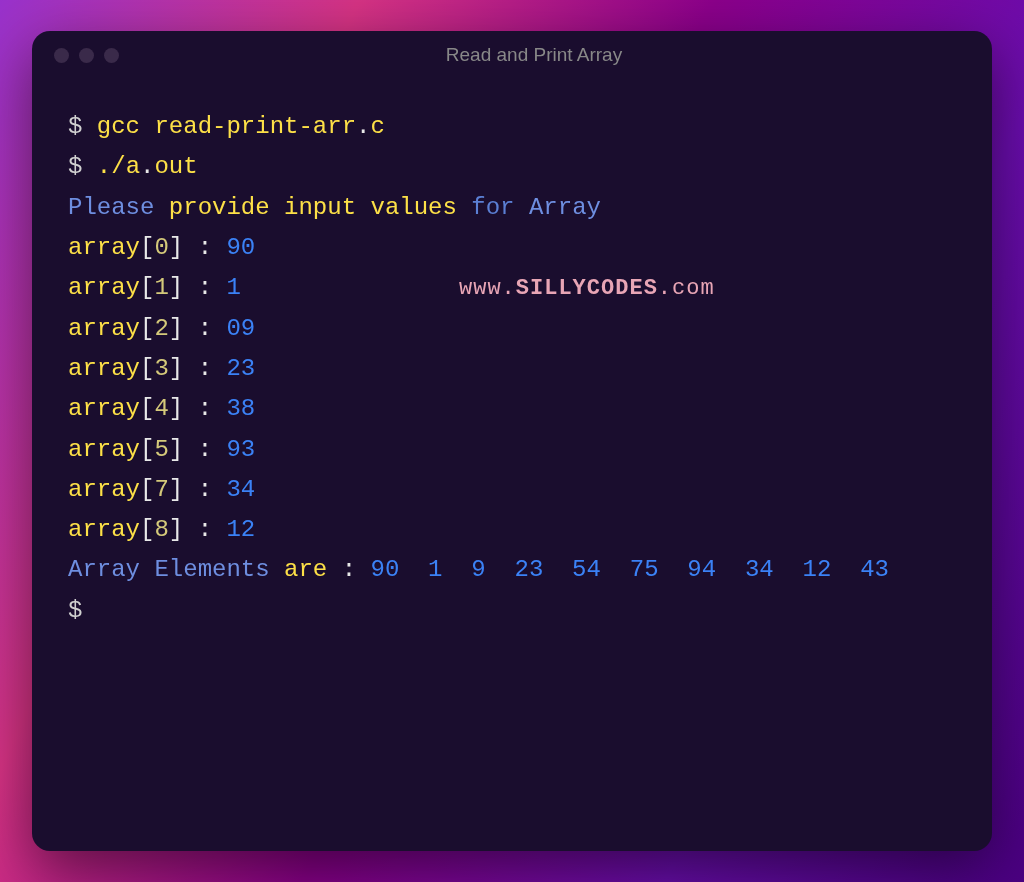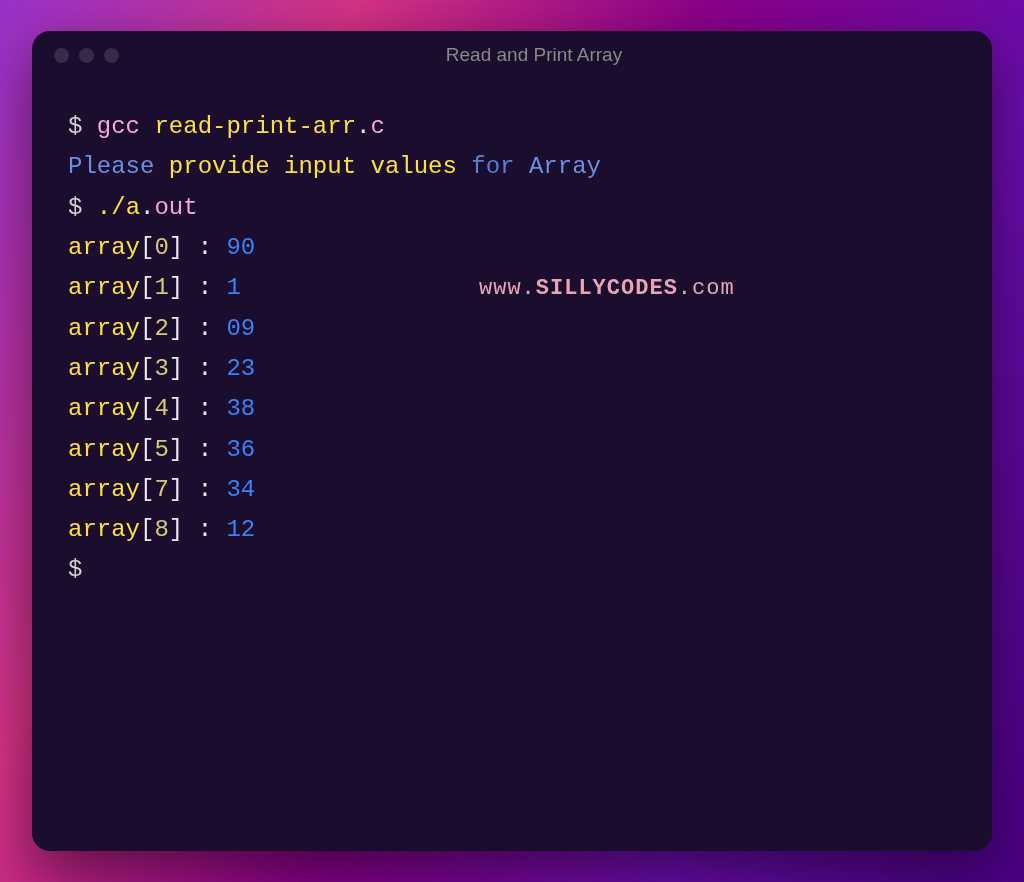--- a/index.html
+++ b/index.html
@@ -60,35 +60,34 @@
       flex: 1;
       padding: 28px 36px;
       font-size: 24px;
       line-height: 1.68;
       position: relative;
     }
     .line {
       white-space: pre;
     }
     .c-prompt { color: #d0d0d0; }
-    .c-teal { color: #f9a8d4; }
+    .c-teal { color: #fde047; }
     .c-pink { color: #fde047; }
     .c-white { color: #e8e8e8; }
     .c-blue { color: #5b7fd4; }
     .c-bluelight { color: #6e8ee0; }
     .c-yellow { color: #d4c97a; }
     .c-values { color: #3b82f6; }
     .watermark {
       position: absolute;
       left: 427px;
       top: 192px;
       color: #e8a5b5;
       font-size: 22px;
       letter-spacing: 1px;
-      margin-left: 20px;
     }
     .watermark .bold {
       font-weight: bold;
     }
   </style>
 </head>
 <body>
 
 <div class="terminal-window">
   <div class="title-bar">
@@ -96,34 +95,35 @@
       <div class="traffic-light"></div>
       <div class="traffic-light"></div>
       <div class="traffic-light"></div>
     </div>
     <div class="window-title">Read and Print Array</div>
   </div>
   <div class="terminal-body">
 
     <div class="line"><span class="c-prompt">$</span> <span class="c-teal">gcc</span> <span class="c-pink">read-print-arr</span><span class="c-white">.</span><span class="c-teal">c</span></div>
 
+    <div class="line"><span class="c-prompt">$</span> <span class="c-pink">./</span><span class="c-pink">a</span><span class="c-white">.</span><span class="c-teal">out</span></div>
+
     <div class="line"><span class="c-bluelight">Please</span> <span class="c-pink">provide</span> <span class="c-pink">input</span> <span class="c-pink">values</span> <span class="c-blue">for</span> <span class="c-bluelight">Array</span></div>
-
-    <div class="line"><span class="c-prompt">$</span> <span class="c-pink">./</span><span class="c-pink">a</span><span class="c-white">.</span><span class="c-teal">out</span></div>
 
     <div id="array-entries">
         <div class="line"><span class="c-pink">array</span><span class="c-white">[</span><span class="c-yellow">0</span><span class="c-white">]</span> <span class="c-white">:</span> <span class="c-values">90</span></div>
         <div class="line"><span class="c-pink">array</span><span class="c-white">[</span><span class="c-yellow">1</span><span class="c-white">]</span> <span class="c-white">:</span> <span class="c-values">1</span></div>
         <div class="line"><span class="c-pink">array</span><span class="c-white">[</span><span class="c-yellow">2</span><span class="c-white">]</span> <span class="c-white">:</span> <span class="c-values">09</span></div>
         <div class="line"><span class="c-pink">array</span><span class="c-white">[</span><span class="c-yellow">3</span><span class="c-white">]</span> <span class="c-white">:</span> <span class="c-values">23</span></div>
         <div class="line"><span class="c-pink">array</span><span class="c-white">[</span><span class="c-yellow">4</span><span class="c-white">]</span> <span class="c-white">:</span> <span class="c-values">38</span></div>
-        <div class="line"><span class="c-pink">array</span><span class="c-white">[</span><span class="c-yellow">5</span><span class="c-white">]</span> <span class="c-white">:</span> <span class="c-values">36</span></div>
+        <div class="line"><span class="c-pink">array</span><span class="c-white">[</span><span class="c-yellow">5</span><span class="c-white">]</span> <span class="c-white">:</span> <span class="c-values">93</span></div>
         <div class="line"><span class="c-pink">array</span><span class="c-white">[</span><span class="c-yellow">7</span><span class="c-white">]</span> <span class="c-white">:</span> <span class="c-values">34</span></div>
         <div class="line"><span class="c-pink">array</span><span class="c-white">[</span><span class="c-yellow">8</span><span class="c-white">]</span> <span class="c-white">:</span> <span class="c-values">12</span></div>
       </div>
 
+    <div class="line"><span class="c-bluelight">Array</span> <span class="c-bluelight">Elements</span> <span class="c-pink">are</span> <span class="c-white">:</span> <span class="c-values">90  1  9  23  54  75  94  34  12  43</span>  </div>
 
     <div class="line"><span class="c-prompt">$</span></div>
 
     <div class="watermark"><span>www.</span><span class="bold">SILLYCODES</span><span>.com</span></div>
 
   </div>
 </div>
 
 </body></html>

